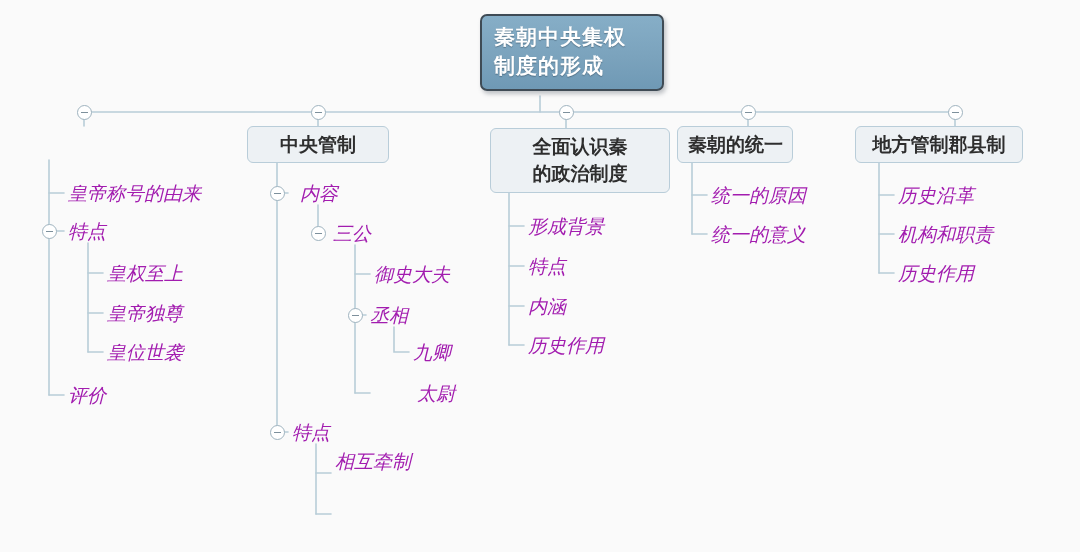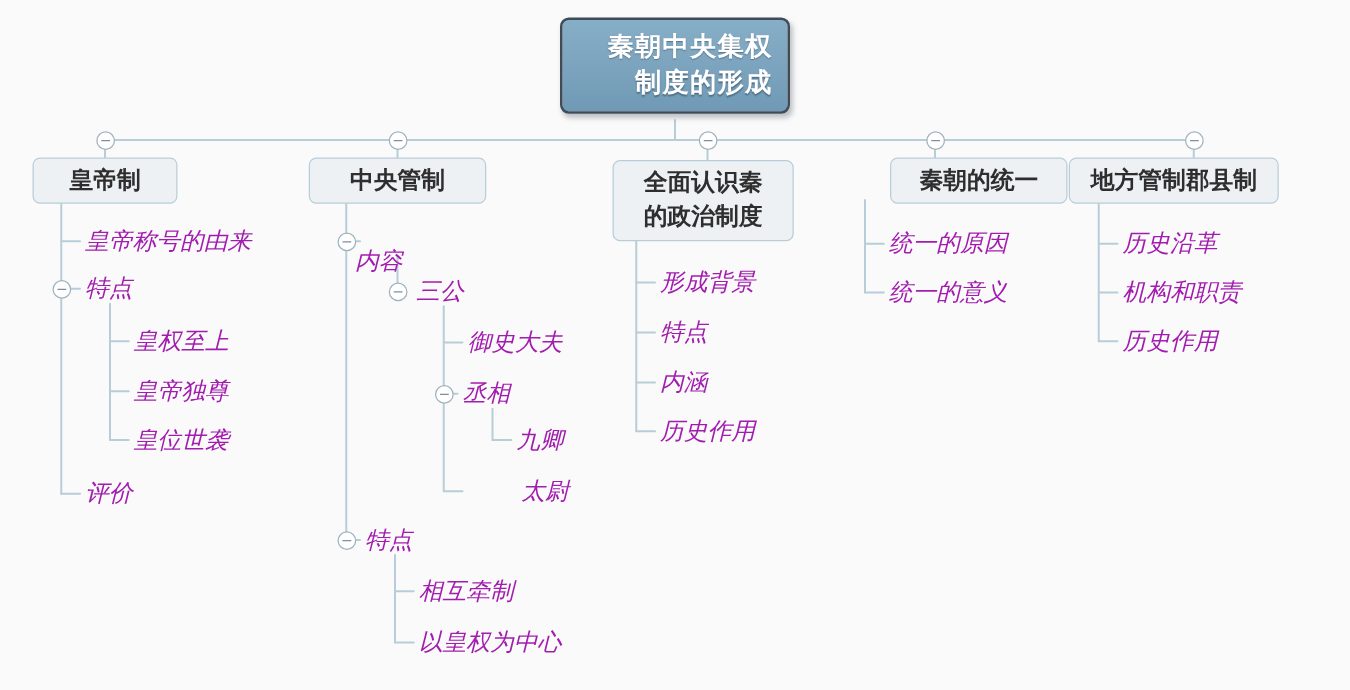--- a/index.html
+++ b/index.html
@@ -30,25 +30,26 @@
   .root-node {
     position: absolute;
     box-sizing: border-box;
     background: linear-gradient(180deg, #86aec7 0%, #7ba3bd 55%, #6f99b5 100%);
     border: 2px solid #3f4b55;
     border-radius: 7px;
     color: #ffffff;
     font-weight: bold;
     font-size: 21px;
     line-height: 29px;
-    text-align: right;
+    text-align: left;
     padding: 7px 12px 8px 12px;
     letter-spacing: 1px;
     box-shadow: 2px 3px 4px rgba(80,90,100,0.35);
     text-shadow: 0 1px 1px rgba(40,60,75,0.45);
+    margin-left: 32px;
   }
   .root-node .rl {
     display: block;
     white-space: nowrap;
   }
   .l1-node {
     position: absolute;
     box-sizing: border-box;
     background: #edf1f4;
     border: 1px solid #b9cdd9;
@@ -159,71 +160,67 @@
     <span class="rl">秦朝中央集权</span>
     <span class="rl">制度的形成</span>
   </div>
 
   <div class="toggle" style="left:77px; top:105px;"></div>
   <div class="toggle" style="left:311px; top:105px;"></div>
   <div class="toggle" style="left:559px; top:105px;"></div>
   <div class="toggle" style="left:741px; top:105px;"></div>
   <div class="toggle" style="left:948px; top:105px;"></div>
 
-  <div class="l1-node" style="left:26px; top:126px; width:116px;">
-    <span class="nl">皇帝制</span>
-  </div>
 
   <div class="leaf" style="left:68px; top:182px;">皇帝称号的由来</div>
 
   <div class="toggle" style="left:42px; top:224px;"></div>
   <div class="leaf" style="left:68px; top:220px;">特点</div>
 
   <div class="leaf" style="left:107px; top:262px;">皇权至上</div>
   <div class="leaf" style="left:107px; top:302px;">皇帝独尊</div>
   <div class="leaf" style="left:107px; top:341px;">皇位世袭</div>
 
   <div class="leaf" style="left:68px; top:384px;">评价</div>
 
   <div class="l1-node" style="left:247px; top:126px; width:142px;">
     <span class="nl">中央管制</span>
   </div>
 
   <div class="toggle" style="left:270px; top:186px;"></div>
-  <div class="leaf" style="left:284px; top:182px;margin-top:16px;">内容</div>
+  <div class="leaf" style="left:300px; top:182px;">内容</div>
 
   <div class="toggle" style="left:311px; top:226px;"></div>
   <div class="leaf" style="left:333px; top:222px;">三公</div>
 
   <div class="leaf" style="left:374px; top:263px;">御史大夫</div>
 
   <div class="toggle" style="left:348px; top:308px;"></div>
   <div class="leaf" style="left:370px; top:304px;">丞相</div>
 
   <div class="leaf" style="left:413px; top:341px;">九卿</div>
 
   <div class="leaf" style="left:374px; top:382px;margin-left:43px;">太尉</div>
 
   <div class="toggle" style="left:270px; top:425px;"></div>
   <div class="leaf" style="left:292px; top:421px;">特点</div>
 
-  <div class="leaf" style="left:335px; top:462px;text-align:center;">相互牵制</div>
-  <div class="leaf" style="left:335px; top:503px;">以皇权为中心</div>
-
-  <div class="l1-node two-line" style="left:490px; top:128px; width:145px;">
+  <div class="leaf" style="left:335px; top:450px;text-align:center;">相互牵制</div>
+
+  <div class="l1-node two-line" style="left:490px; top:128px; width:180px;">
     <span class="nl">全面认识秦</span>
     <span class="nl">的政治制度</span>
   </div>
 
   <div class="leaf" style="left:528px; top:215px;">形成背景</div>
   <div class="leaf" style="left:528px; top:255px;">特点</div>
   <div class="leaf" style="left:528px; top:295px;">内涵</div>
   <div class="leaf" style="left:528px; top:334px;">历史作用</div>
 
-  <div class="l1-node" style="left:712px; top:126px; width:142px;">
+  <div class="l1-node" style="left:677px; top:126px; width:116px;">
     <span class="nl">秦朝的统一</span>
   </div>
 
   <div class="leaf" style="left:711px; top:184px;text-align:right;">统一的原因</div>
   <div class="leaf" style="left:711px; top:223px;">统一的意义</div>
 
   <div class="l1-node" style="left:855px; top:126px; width:168px;">
     <span class="nl">地方管制郡县制</span>
   </div>
 

